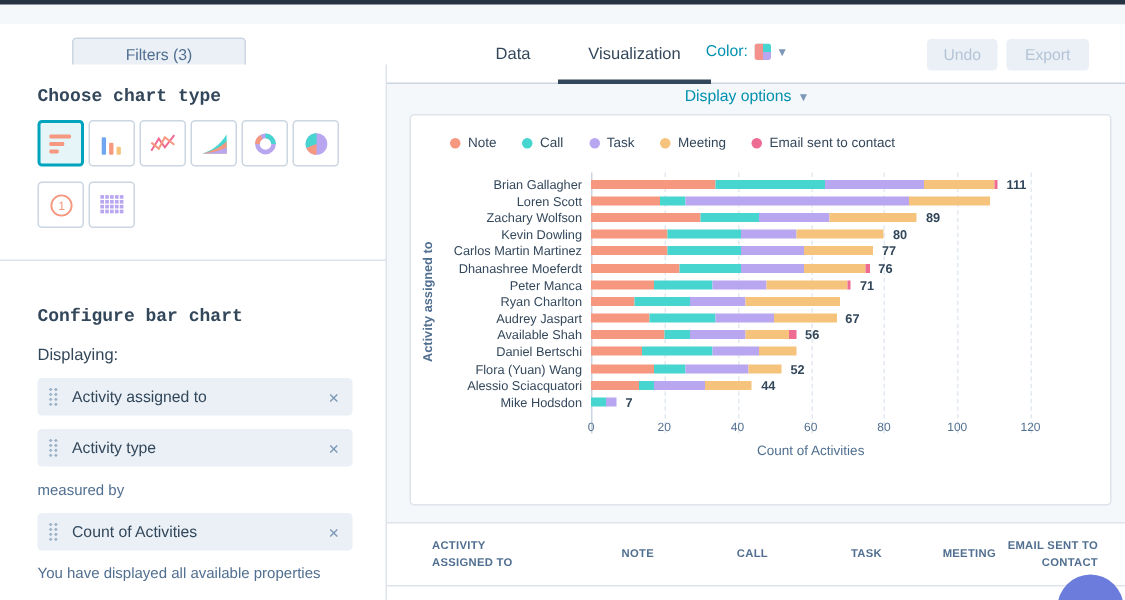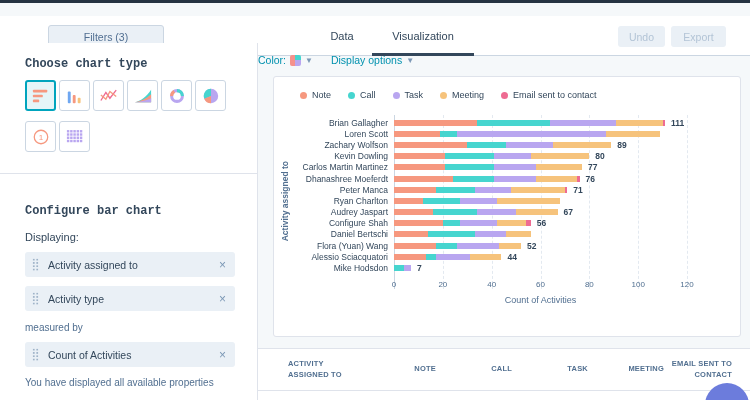--- a/index.html
+++ b/index.html
@@ -33,21 +33,21 @@
   .displaying { margin-top:13px; font-size:11px; color:#33475b; }
   .pill { margin-top:9px; width:210px; height:25px; background:#eaf0f6; border-radius:3px; display:flex; align-items:center; cursor:grab; }
   .grip { width:7px; height:13px; margin-left:7px; background-image:radial-gradient(#9fb3c8 0.9px, rgba(0,0,0,0) 1px); background-size:3.5px 3.3px; }
   .pill-label { margin-left:9px; font-size:10.5px; color:#33475b; flex:1; }
   .pill-x { margin-right:9px; color:#7c98b6; font-size:12px; cursor:pointer; line-height:1; }
   .measured-by { margin-top:11px; font-size:10px; color:#516f90; }
   .available-title { margin-top:25px; font-size:11px; font-weight:bold; color:#33475b; }
   .available-note { margin-top:10px; font-size:10px; color:#516f90; }
 
   
-  .viz-toolbar { position:absolute; left:258px; top:50px; width:492px; height:20px; display:flex; align-items:center; gap:18px; padding-right:12px; }
+  .viz-toolbar { position:absolute; left:258px; top:50px; width:492px; height:20px; display:flex; justify-content:flex-end; align-items:center; gap:18px; padding-right:12px;flex-direction:column; }
   .tool-link { display:flex; align-items:center; gap:4px; color:#0091ae; font-size:10.5px; cursor:pointer; }
   .swatch { width:11px; height:11px; border-radius:2px; display:inline-block;
     background-image:linear-gradient(90deg,#f5918c 50%, rgba(0,0,0,0) 50%), linear-gradient(180deg,#46d5cf 50%, #b9a6f0 50%); }
   .caret { color:#7c98b6; font-size:8px; }
 
   
   .card { position:absolute; left:273px; top:76px; width:468px; height:261px; background:#fff; border:1px solid #dfe3eb; border-radius:3px; }
   .legend { position:absolute; left:26px; top:13px; display:flex; gap:17px; align-items:center; }
   .legend-item { display:flex; align-items:center; gap:5px; font-size:9px; color:#33475b; cursor:pointer; }
   .legend-dot { width:7px; height:7px; border-radius:50%; }
@@ -327,21 +327,21 @@
             <div class="rname">Audrey Jaspart</div>
             <div class="rtrack">
               <div class="seg" style="width: 13.3333%; background: rgb(246, 152, 127);"></div>
               <div class="seg" style="width: 15%; background: rgb(70, 213, 207);"></div>
               <div class="seg" style="width: 13.3333%; background: rgb(185, 166, 240);"></div>
               <div class="seg" style="width: 14.1667%; background: rgb(246, 195, 124);"></div>
               <span class="rlabel" style="left: calc(55.8333% + 6px);">67</span>
             </div>
           </div>
           <div class="crow">
-            <div class="rname">Configure Shah</div>
+            <div class="rname">Available Shah</div>
             <div class="rtrack">
               <div class="seg" style="width: 16.6667%; background: rgb(246, 152, 127);"></div>
               <div class="seg" style="width: 5.83333%; background: rgb(70, 213, 207);"></div>
               <div class="seg" style="width: 12.5%; background: rgb(185, 166, 240);"></div>
               <div class="seg" style="width: 10%; background: rgb(246, 195, 124);"></div>
               <div class="seg" style="width: 1.66667%; background: rgb(238, 107, 146);"></div>
               <span class="rlabel" style="left: calc(46.6667% + 6px);">56</span>
             </div>
           </div>
           <div class="crow">

